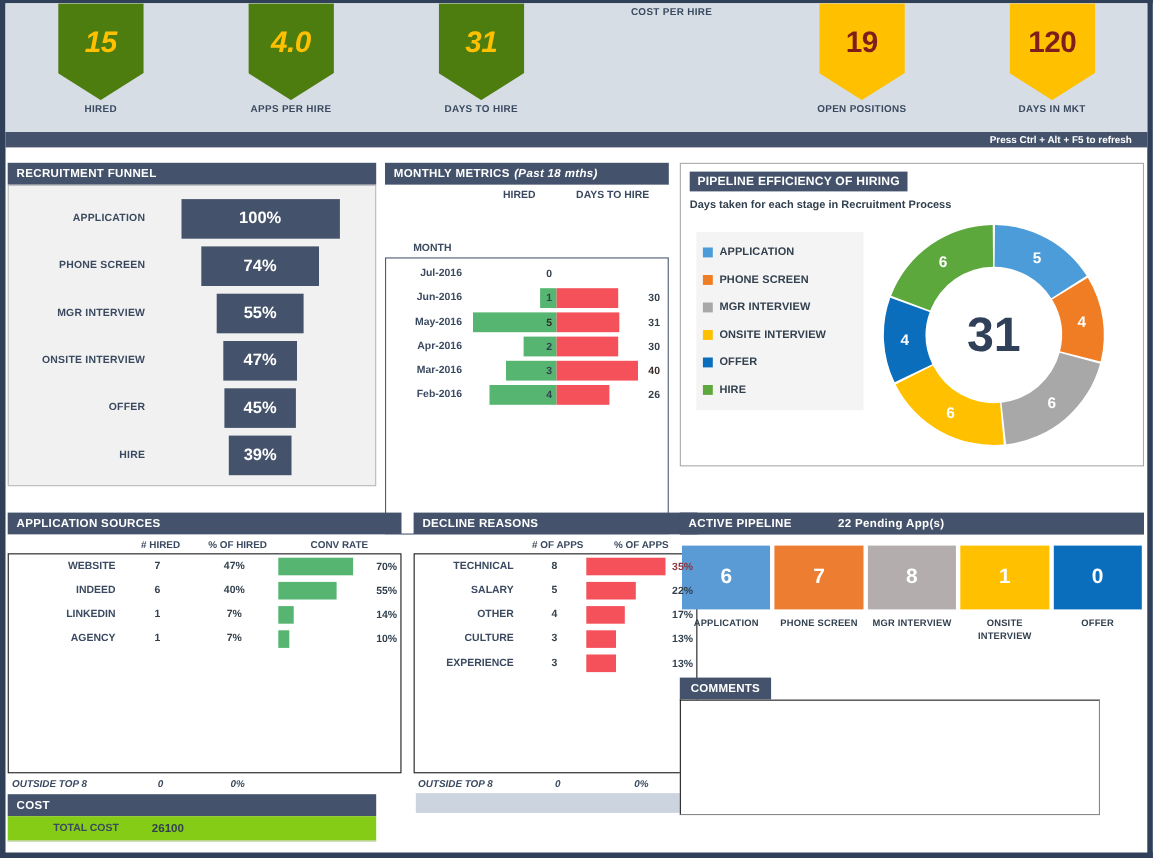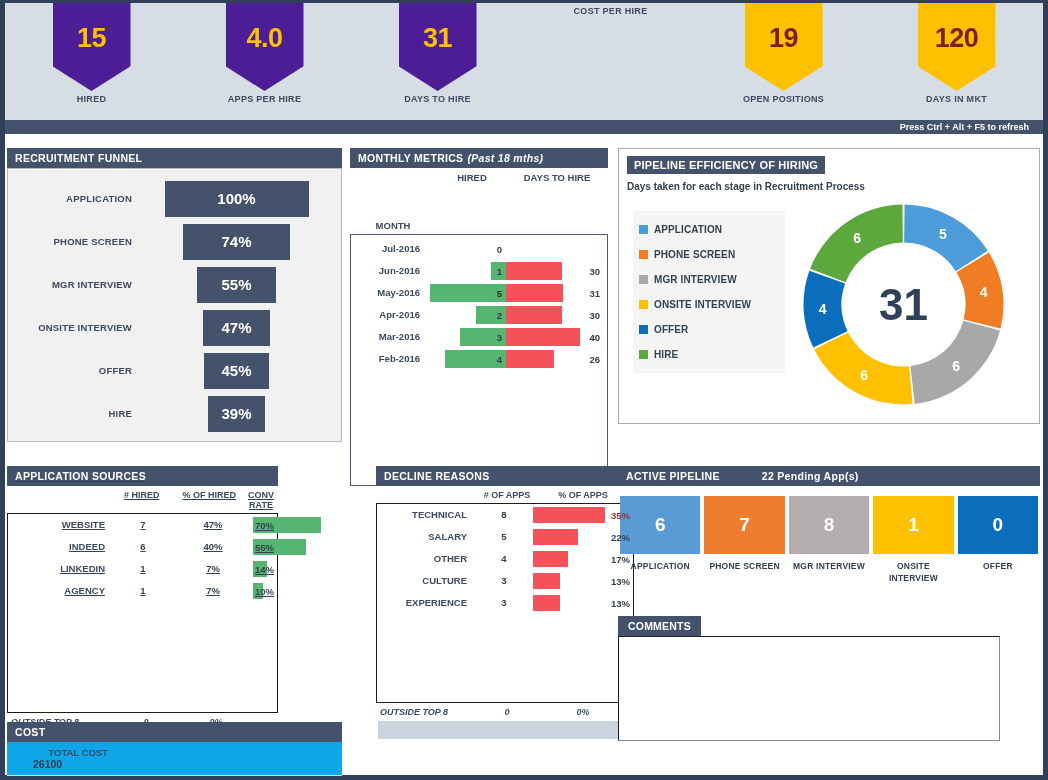--- a/index.html
+++ b/index.html
@@ -45,21 +45,21 @@
   }
   .kpi-ribbon {
     width: 78px;
     height: 88px;
     position: relative;
     display: flex;
     align-items: center;
     justify-content: center;
     clip-path: polygon(0 0, 100% 0, 100% 72%, 50% 100%, 0 72%);
   }
-  .kpi-ribbon.navy  { background: #4c1d95; }
+  .kpi-ribbon.navy  { background: #4d7c0f; font-style: italic; }
   .kpi-ribbon.amber { background: #ffc000; }
   .kpi-value {
     font-size: 27px;
     font-weight: bold;
     letter-spacing: -0.5px;
     margin-top: -18px;
   }
   .kpi-ribbon.navy  .kpi-value { color: #ffc000; }
   .kpi-ribbon.amber .kpi-value { color: #7f1d1d; }
   .kpi-label {
@@ -250,21 +250,21 @@
     position: absolute;
     left: 0; right: 0; top: 50%;
     transform: translateY(-50%);
     text-align: center;
     font-size: 44px;
     font-weight: bold;
     color: #2f4058;
   }
 
   
-  #sources-panel { left: 7px; top: 466px; width: 271px; height: 250px; text-decoration: underline; }
+  #sources-panel { left: 7px; top: 466px; width: 358px; height: 250px; }
   .tbl-colhead {
     display: flex;
     padding: 4px 4px 3px 4px;
     font-size: 9px;
     font-weight: bold;
     color: #3b4a60;
     background: #ffffff;
   }
   .src-body {
     height: 200px;
@@ -320,25 +320,24 @@
     padding: 4px 4px;
     font-size: 9px;
     font-style: italic;
     font-weight: bold;
     color: #3b4a60;
   }
 
   
   #cost-panel { left: 7px; top: 722px; width: 335px; height: 52px; }
   .cost-body {
-    background: #0ea5e9;
+    background: #84cc16;
     border-bottom: 1px solid #dddddd;
     display: flex;
     padding: 5px 4px;
-    flex-direction: column;
   }
   .cost-label {
     width: 105px; text-align: right; padding-right: 8px;
     font-size: 9.5px; font-weight: bold; color: #3b4a60;
   }
   .cost-value { font-size: 10.5px; font-weight: bold; color: #33414f; padding-left: 22px; }
 
   
   #decline-panel { left: 350px; top: 466px; width: 258px; height: 250px; margin-left: 26px; }
   .dec-body {

